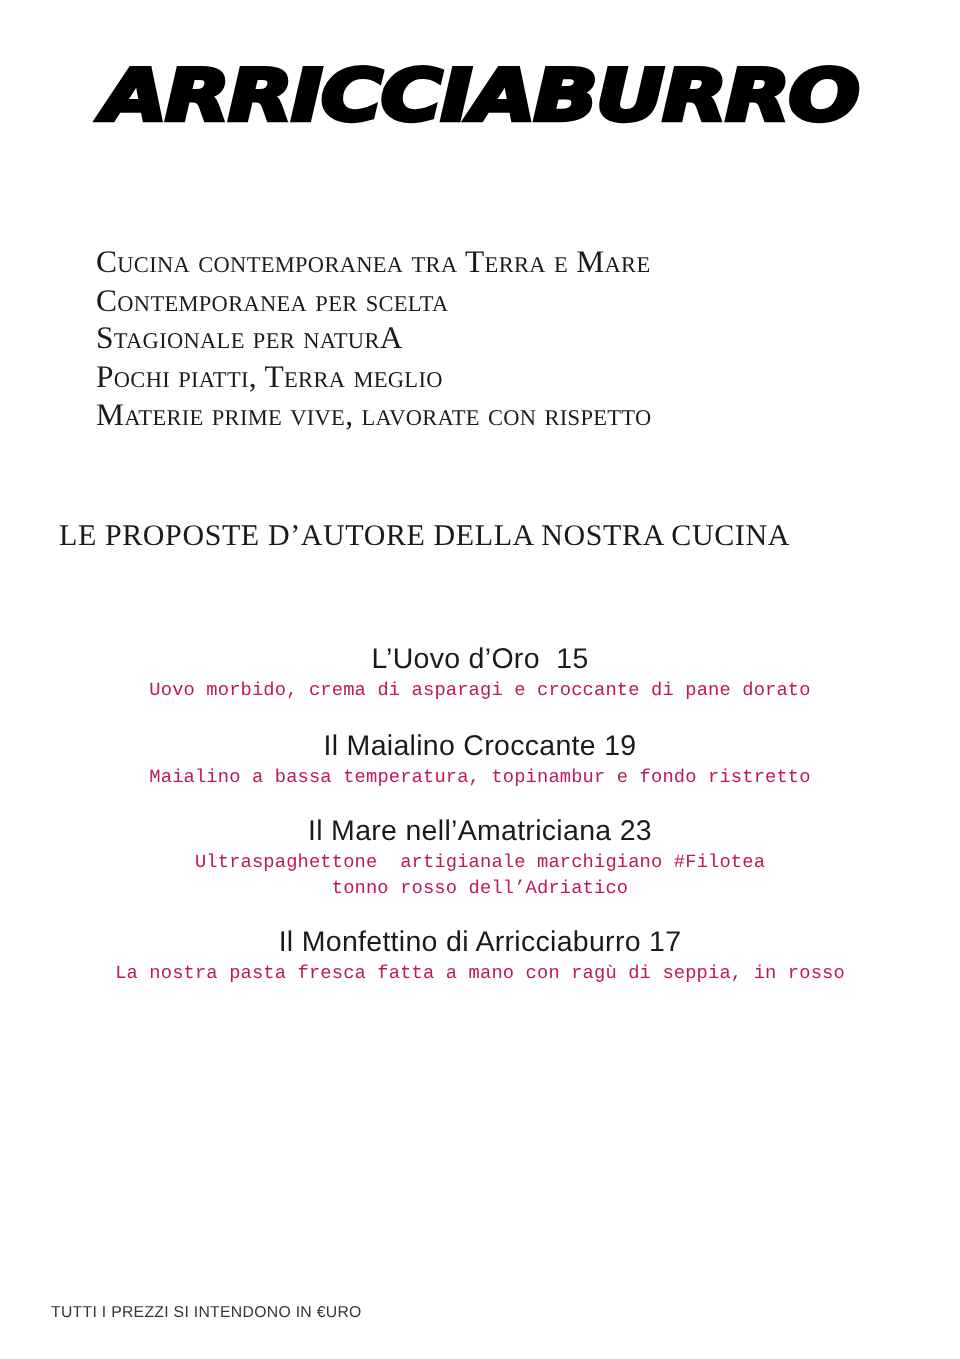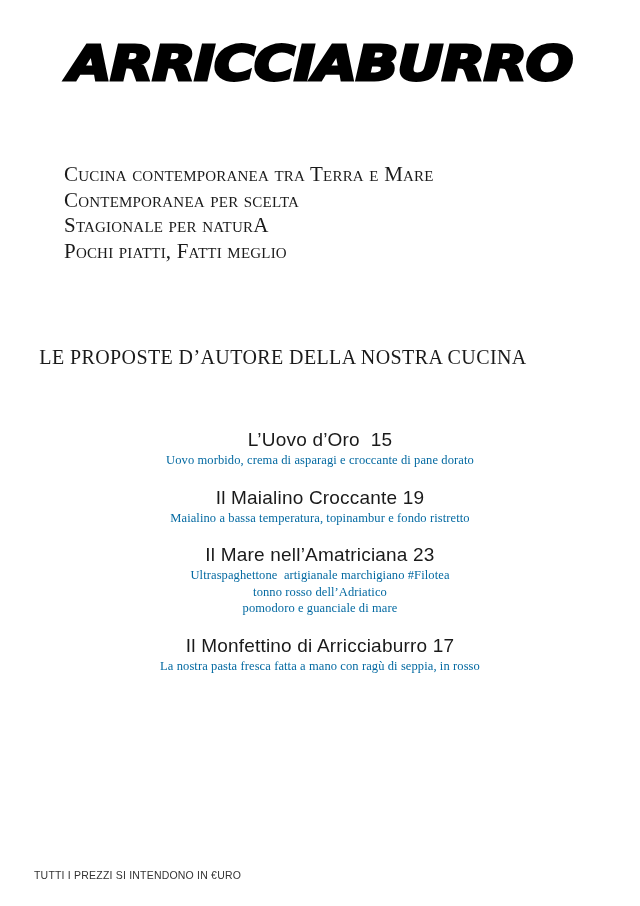--- a/index.html
+++ b/index.html
@@ -81,24 +81,24 @@
     }
     .dish-name {
       font-family: "Liberation Sans", sans-serif;
       font-size: 19px;
       line-height: 24px;
       color: #1a1a1a;
       letter-spacing: 0.2px;
       white-space: pre;
     }
     .dish-desc {
-      font-family: Liberation Serif, serif;
+      font-family: Liberation Mono, monospace;
       font-size: 12.5px;
       line-height: 16.5px;
-      color: #0369a1;
+      color: #be185d;
       letter-spacing: 0.1px;
       white-space: pre;
     }
     .footer-note {
       position: absolute;
       left: 34px;
       top: 869px;
       font-family: "Liberation Sans", sans-serif;
       font-size: 10.5px;
       color: #333333;
@@ -109,39 +109,39 @@
 <body>
 
 <div class="logo">
   <span class="logo-text">Arricciaburro</span>
 </div>
 
 <ul class="taglines">
   <li>Cucina contemporanea tra Terra e Mare</li>
   <li>Contemporanea per scelta</li>
   <li>Stagionale per naturA</li>
-  <li>Pochi piatti, Fatti meglio</li>
+  <li>Pochi piatti, Terra meglio</li>
+  <li>Materie prime vive, lavorate con rispetto</li>
 </ul>
 
 <div class="section-title">LE PROPOSTE D’AUTORE DELLA NOSTRA CUCINA</div>
 
 <div class="menu">
   <div class="dish">
     <div class="dish-name">L’Uovo d’Oro  15</div>
     <div class="dish-desc">Uovo morbido, crema di asparagi e croccante di pane dorato</div>
   </div>
   <div class="dish">
     <div class="dish-name">Il Maialino Croccante 19</div>
     <div class="dish-desc">Maialino a bassa temperatura, topinambur e fondo ristretto</div>
   </div>
   <div class="dish">
     <div class="dish-name">Il Mare nell’Amatriciana 23</div>
     <div class="dish-desc">Ultraspaghettone  artigianale marchigiano #Filotea</div>
     <div class="dish-desc">tonno rosso dell’Adriatico</div>
-    <div class="dish-desc">pomodoro e guanciale di mare</div>
   </div>
   <div class="dish">
     <div class="dish-name">Il Monfettino di Arricciaburro 17</div>
     <div class="dish-desc">La nostra pasta fresca fatta a mano con ragù di seppia, in rosso</div>
   </div>
 </div>
 
 <div class="footer-note">TUTTI I PREZZI SI INTENDONO IN €URO</div>
 
 </body></html>

